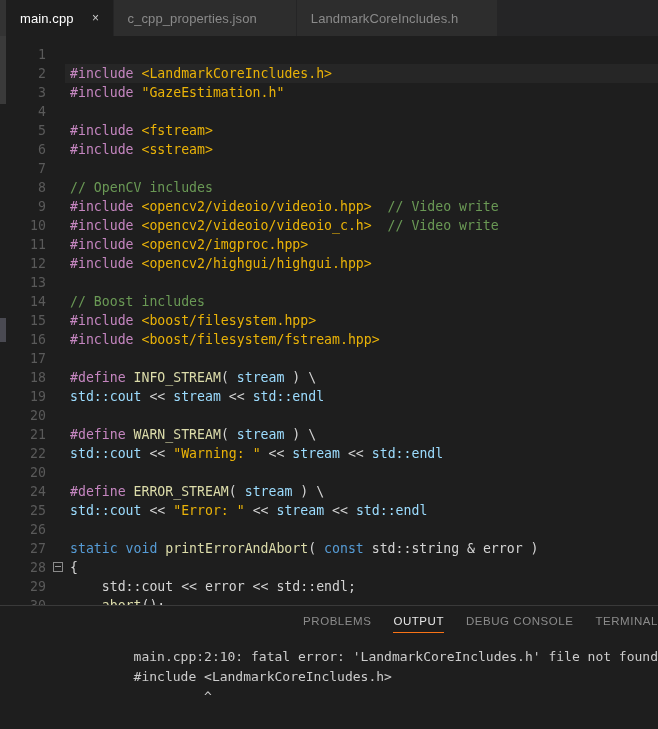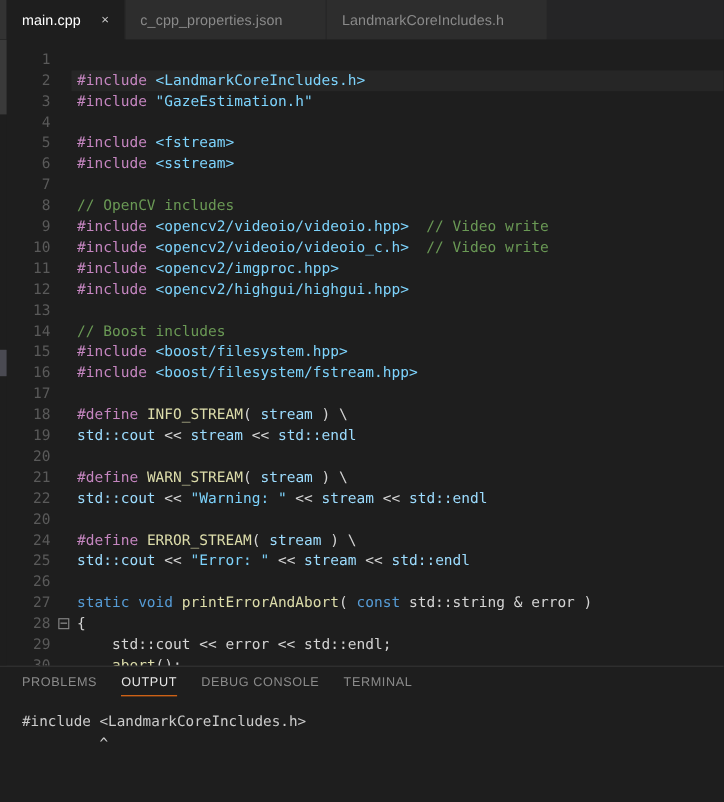--- a/index.html
+++ b/index.html
@@ -166,35 +166,36 @@
     background: #9a9a9a;
   }
   .code {
     position: relative;
     z-index: 1;
     display: block;
     padding-left: 70px;
   }
   
   .t-pre     { color: #c586c0; }
-  .t-string  { color: #7dd3fc; }
+  .t-string  { color: #eab308; }
   .t-comment { color: #6a9955; }
   .t-kw      { color: #569cd6; }
   .t-fn      { color: #dcdcaa; }
   .t-var     { color: #9cdcfe; }
   .t-plain   { color: #d4d4d4; }
 
   
   .panel {
     flex: 1 1 auto;
     background: #1e1e1e;
     border-top: 1px solid #3a3a3a;
     display: flex;
     flex-direction: column;
     overflow: hidden;
+    align-items: flex-end;
   }
   .panel-tabs {
     height: 35px;
     min-height: 35px;
     display: flex;
     align-items: center;
     padding-left: 20px;
     gap: 22px;
   }
   .panel-tab {
@@ -288,18 +289,19 @@
   </div>
 
   <div class="panel">
     <div class="panel-tabs" id="panel-tabs-host">
         <div class="panel-tab">PROBLEMS</div>
         <div class="panel-tab active">OUTPUT</div>
         <div class="panel-tab">DEBUG CONSOLE</div>
         <div class="panel-tab">TERMINAL</div>
       </div>
     <div class="panel-body" id="panel-body-host">
+        <div class="out-line">main.cpp:2:10: fatal error: 'LandmarkCoreIncludes.h' file not found</div>
         <div class="out-line">#include &lt;LandmarkCoreIncludes.h&gt;</div>
         <div class="out-line">         ^</div>
       </div>
   </div>
 
 </div>
 
 </body></html>

